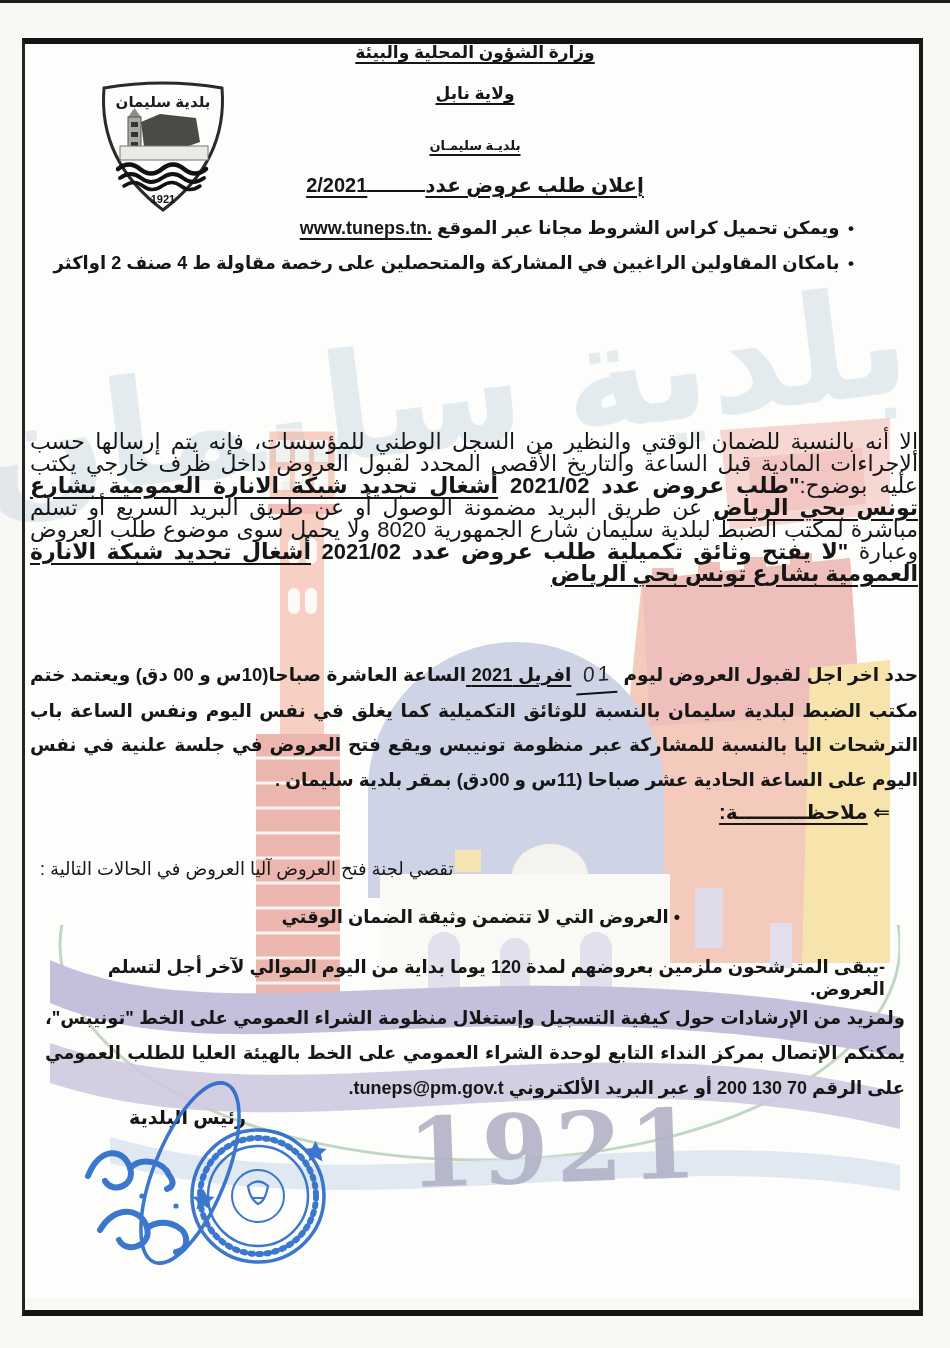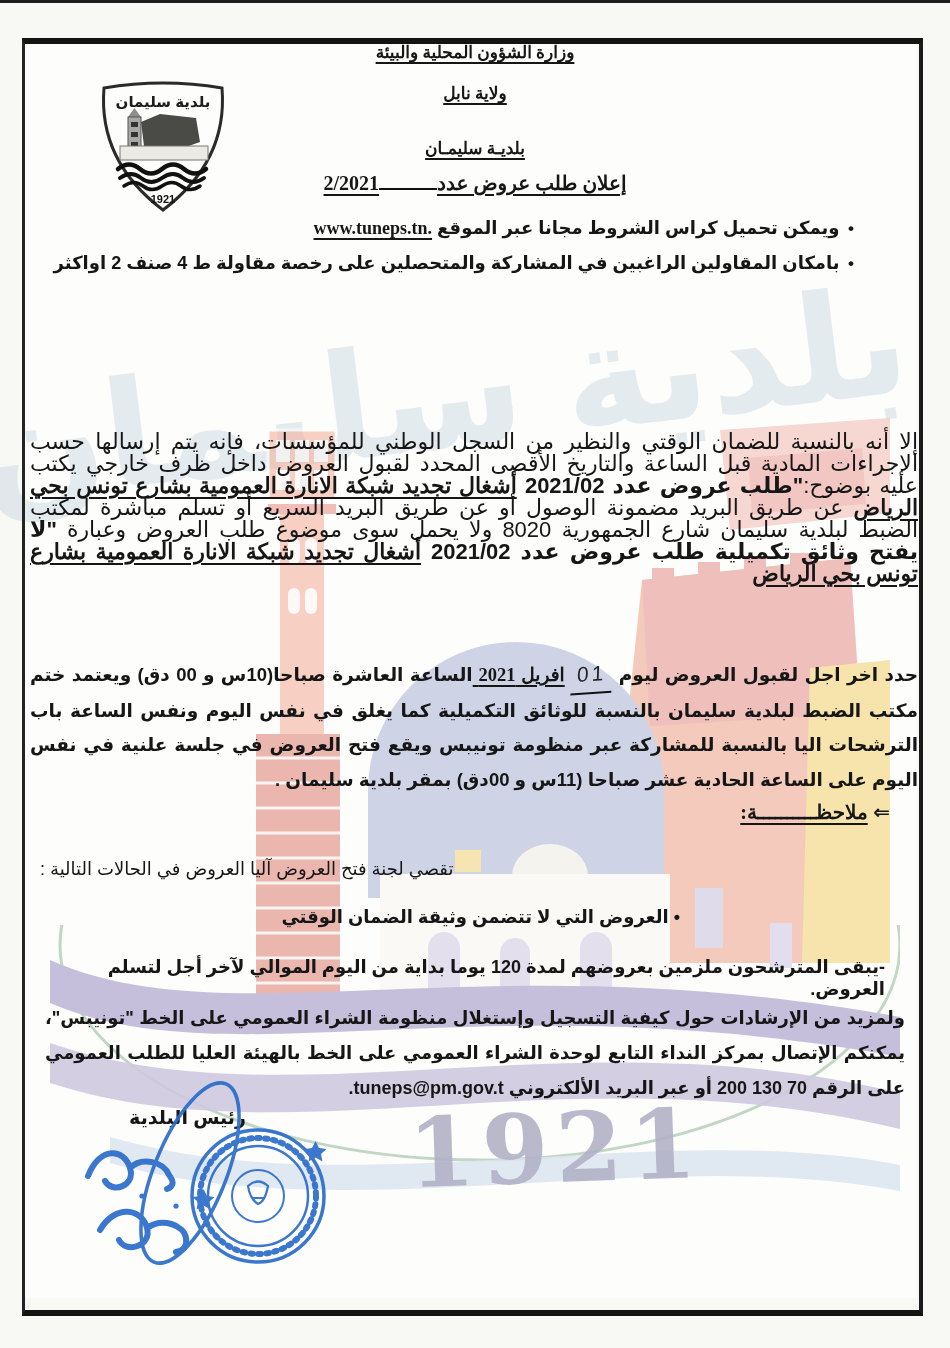--- a/index.html
+++ b/index.html
@@ -27,27 +27,27 @@
     letter-spacing:10px;
   }
   .wm-year{
     left:408px;top:1092px;font-family:"DejaVu Serif","Liberation Serif",serif;
     font-size:96px;font-weight:700;color:#b2b2c6;letter-spacing:7px;
     transform:rotate(-2deg);opacity:.9;
   }
   
   .txt{z-index:4;}
   .b{font-weight:700;}
-  .u{text-decoration:underline;text-underline-offset:4px;text-decoration-thickness:2px;font-family:Liberation Serif, serif;}
+  .u{text-decoration:underline;text-underline-offset:4px;text-decoration-thickness:2px;}
   .ltr{direction:ltr;unicode-bidi:embed;}
   .header{left:170px;top:42px;width:610px;text-align:center;}
   .h-line{font-size:17px;font-weight:700;}
   .h1m{margin-bottom:20px;}
   .h2m{margin-bottom:34px;}
-  .h3m{font-size:17px;margin-bottom:9px;}
+  .h3m{font-size:13px;margin-bottom:17px;}
   .h4m{font-size:20px;}
   .ann-gap{display:inline-block;width:58px;border-bottom:2px solid #111;height:1em;vertical-align:baseline;}
   .bullets{left:36px;top:210px;width:876px;font-size:18px;line-height:31.5px;font-weight:700;text-align:justify;}
   .bullets ul{margin:0;padding:0;list-style:none;}
   .bullets li{text-indent:58px;margin-top:3px;}
   .bullets li::before{content:"•\2002";font-size:17px;}
   .par1{left:30px;top:431px;width:888px;font-size:22px;line-height:22px;text-align:justify;font-weight:400;}
   .par2{left:30px;top:657px;width:888px;font-size:18.5px;line-height:34.5px;text-align:justify;font-weight:700;}
   .hand{
     display:inline-block;border-bottom:2px solid #111;padding:0 6px;

